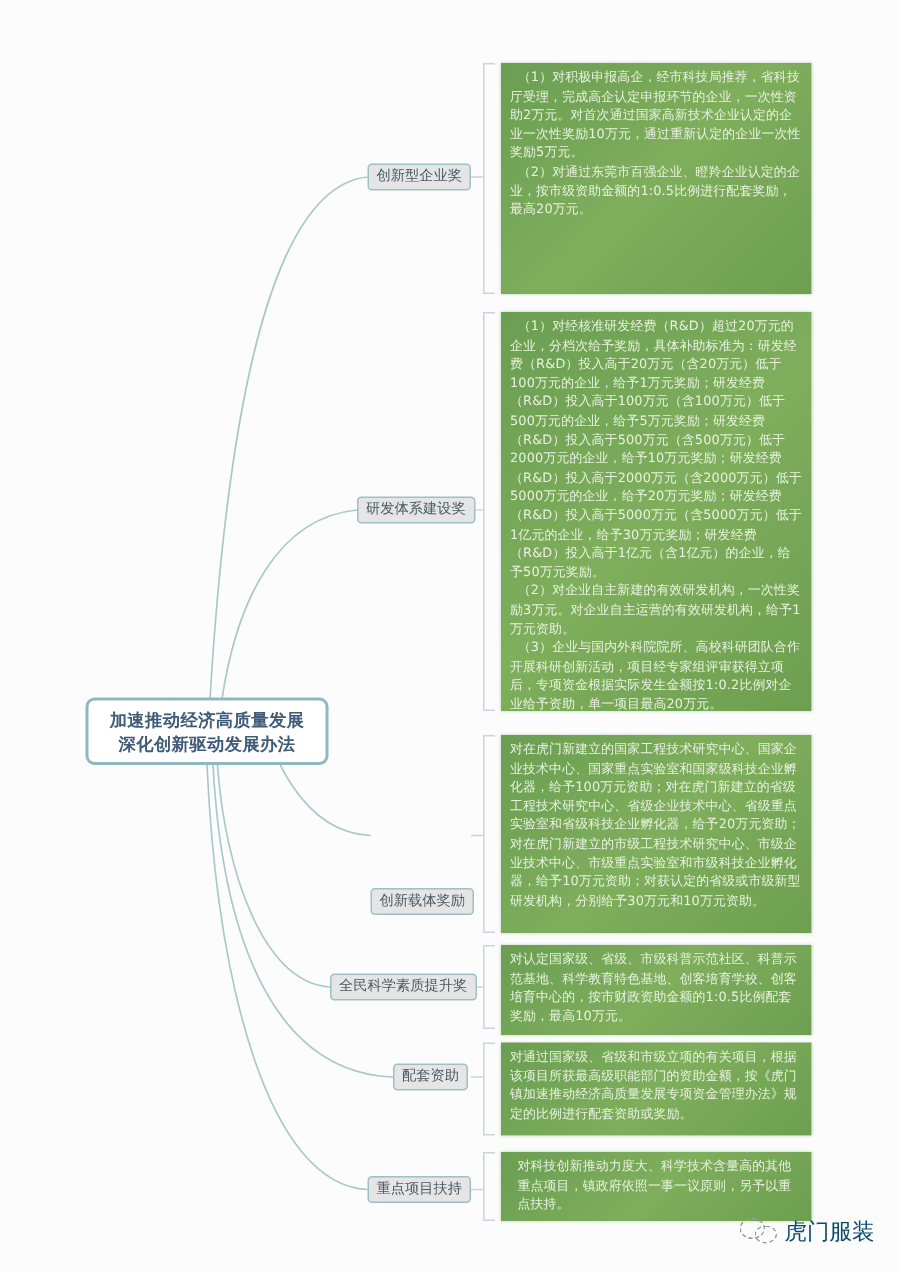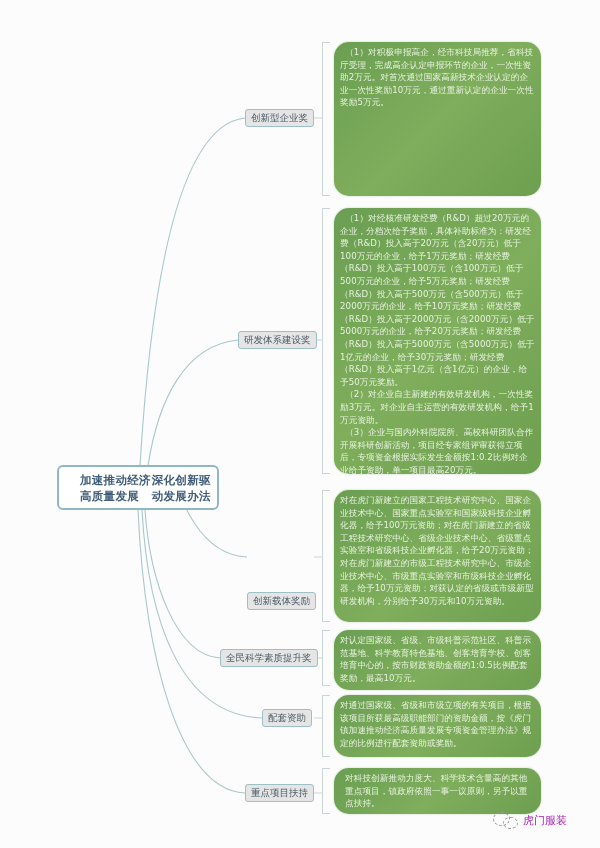--- a/index.html
+++ b/index.html
@@ -5,45 +5,45 @@
   html, body { margin: 0; padding: 0; }
   body {
     width: 600px; height: 848px; position: relative; overflow: hidden;
     background: #fbfcfb;
     font-family: "DejaVu Sans", "Liberation Sans", sans-serif;
   }
   #connectors { position: absolute; left: 0; top: 0; width: 600px; height: 848px; pointer-events: none; }
   .root-node {
     position: absolute; left: 57px; top: 465px; width: 162px; height: 45px;
     border: 2px solid #8fb8c2; border-radius: 6px; background: #ffffff;
-    box-sizing: border-box; display: flex; flex-direction: row;
+    box-sizing: border-box; display: flex; flex-direction: column;
     align-items: center; justify-content: center;
-    color: #3f5c78; font-weight: bold; font-size: 11.5px; line-height: 16px; letter-spacing: 0.3px; padding-left: 21px;
+    color: #3f5c78; font-weight: bold; font-size: 11.5px; line-height: 16px; letter-spacing: 0.3px;
   }
   .branch {
     position: absolute; height: 18px; border: 1px solid #9cc0c6; border-radius: 3px;
     background: #e5e5e5; box-sizing: border-box; color: #4a5a66;
     font-size: 9.5px; line-height: 16px; text-align: center; padding: 0 5px; white-space: nowrap;
   }
   .detail {
     position: absolute; left: 334px; width: 207px; box-sizing: border-box;
     background: linear-gradient(135deg, #6a9e52 0%, #7fae5c 50%, #6d9f50 100%);
-    border-radius: 15px; padding: 4px 6px;
+    border-radius: 0; padding: 4px 6px;
     color: #e8f2df; font-size: 8.6px; line-height: 12.6px; letter-spacing: 0.1px;
     box-shadow: 0 0 2px rgba(80,120,60,0.35);
   }
   .detail p { margin: 0; }
   .detail p.indent { text-indent: 0.6em; }
   .bracket {
     position: absolute; left: 322px; width: 8px; border: 1px solid #c9d6d8; border-right: none;
     box-sizing: border-box;
   }
   .watermark {
-    position: absolute; left: 493px; top: 812px; display: flex; align-items: flex-end;
-    color: #a21caf; font-size: 11px;
+    position: absolute; left: 493px; top: 812px; display: flex; align-items: flex-start;
+    color: #0c4a6e; font-size: 15px;
   }
   .wm-icon { width: 26px; height: 16px; position: relative; margin-right: 4px; }
   .wm-icon .b1, .wm-icon .b2 { position: absolute; border: 1px dashed #9a9a9a; border-radius: 50%; }
   .wm-icon .b1 { left: 0; top: 0; width: 15px; height: 12px; }
   .wm-icon .b2 { left: 10px; top: 5px; width: 13px; height: 10px; }
 </style>
 </head>
 <body>
 
 <svg id="connectors" viewBox="0 0 600 848">
@@ -91,20 +91,21 @@
 
 <div class="bracket" style="top:42px; height:154px;"></div>
 <div class="bracket" style="top:208px; height:266px;"></div>
 <div class="bracket" style="top:490px; height:132px;"></div>
 <div class="bracket" style="top:630px; height:56px;"></div>
 <div class="bracket" style="top:695px; height:62px;"></div>
 <div class="bracket" style="top:768px; height:46px;"></div>
 
 <div class="detail" style="top:42px; height:154px;">
   <p class="indent">（1）对积极申报高企，经市科技局推荐，省科技厅受理，完成高企认定申报环节的企业，一次性资助2万元。对首次通过国家高新技术企业认定的企业一次性奖励10万元，通过重新认定的企业一次性奖励5万元。</p>
+  <p class="indent">（2）对通过东莞市百强企业、瞪羚企业认定的企业，按市级资助金额的1:0.5比例进行配套奖励，最高20万元。</p>
 </div>
 
 <div class="detail" style="top:208px; height:266px;">
   <p class="indent">（1）对经核准研发经费（R&amp;D）超过20万元的企业，分档次给予奖励，具体补助标准为：研发经费（R&amp;D）投入高于20万元（含20万元）低于100万元的企业，给予1万元奖励；研发经费（R&amp;D）投入高于100万元（含100万元）低于500万元的企业，给予5万元奖励；研发经费（R&amp;D）投入高于500万元（含500万元）低于2000万元的企业，给予10万元奖励；研发经费（R&amp;D）投入高于2000万元（含2000万元）低于5000万元的企业，给予20万元奖励；研发经费（R&amp;D）投入高于5000万元（含5000万元）低于1亿元的企业，给予30万元奖励；研发经费（R&amp;D）投入高于1亿元（含1亿元）的企业，给予50万元奖励。</p>
   <p class="indent">（2）对企业自主新建的有效研发机构，一次性奖励3万元。对企业自主运营的有效研发机构，给予1万元资助。</p>
   <p class="indent">（3）企业与国内外科院院所、高校科研团队合作开展科研创新活动，项目经专家组评审获得立项后，专项资金根据实际发生金额按1:0.2比例对企业给予资助，单一项目最高20万元。</p>
 </div>
 
 <div class="detail" style="top:490px; height:132px;">
   <p>对在虎门新建立的国家工程技术研究中心、国家企业技术中心、国家重点实验室和国家级科技企业孵化器，给予100万元资助；对在虎门新建立的省级工程技术研究中心、省级企业技术中心、省级重点实验室和省级科技企业孵化器，给予20万元资助；对在虎门新建立的市级工程技术研究中心、市级企业技术中心、市级重点实验室和市级科技企业孵化器，给予10万元资助；对获认定的省级或市级新型研发机构，分别给予30万元和10万元资助。</p>

